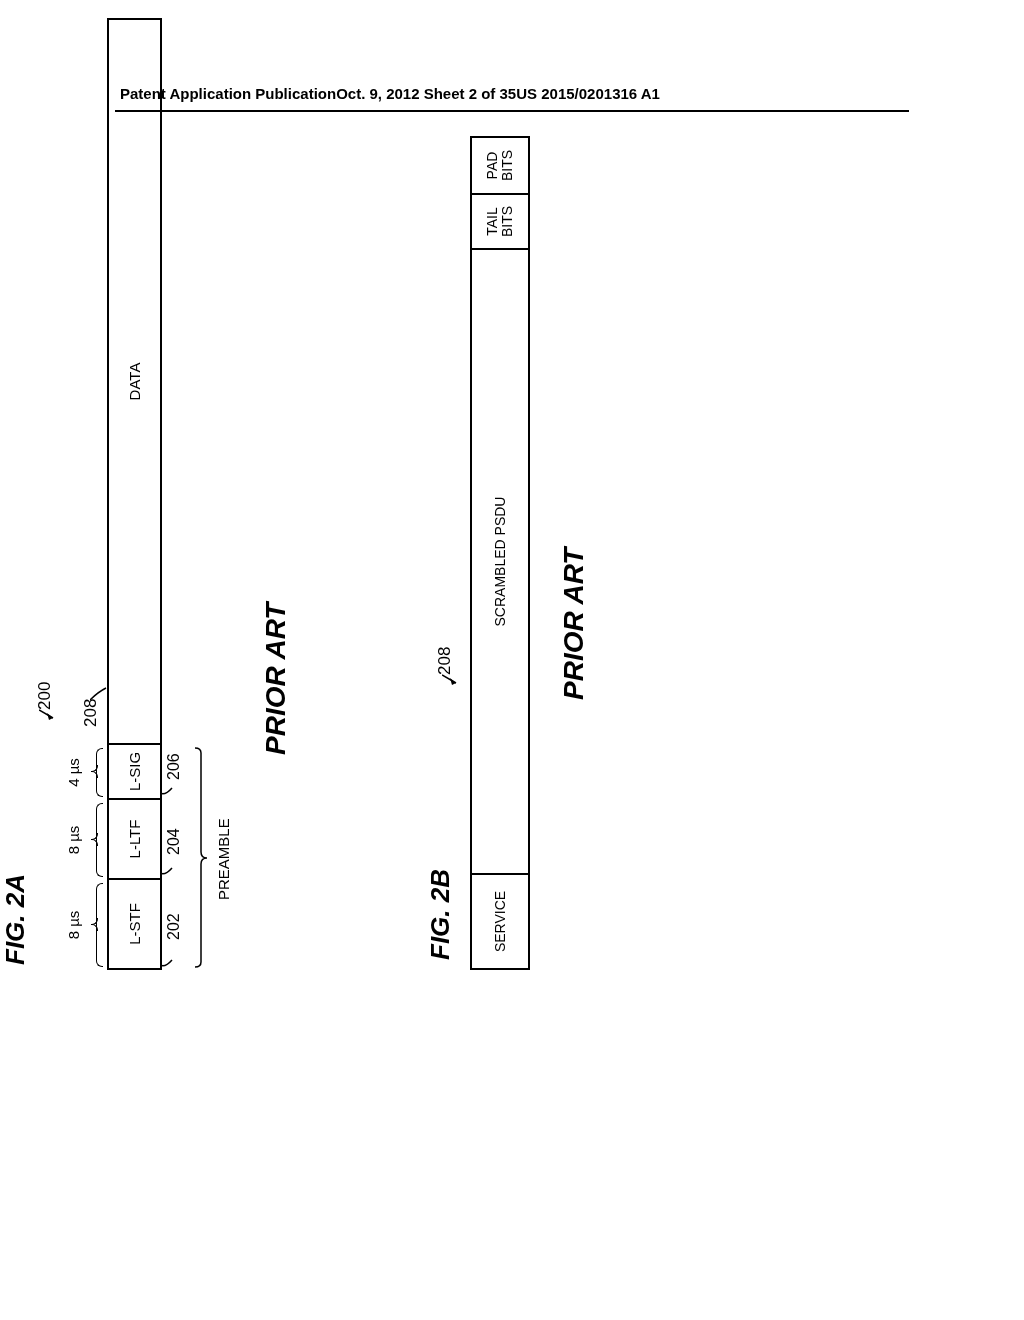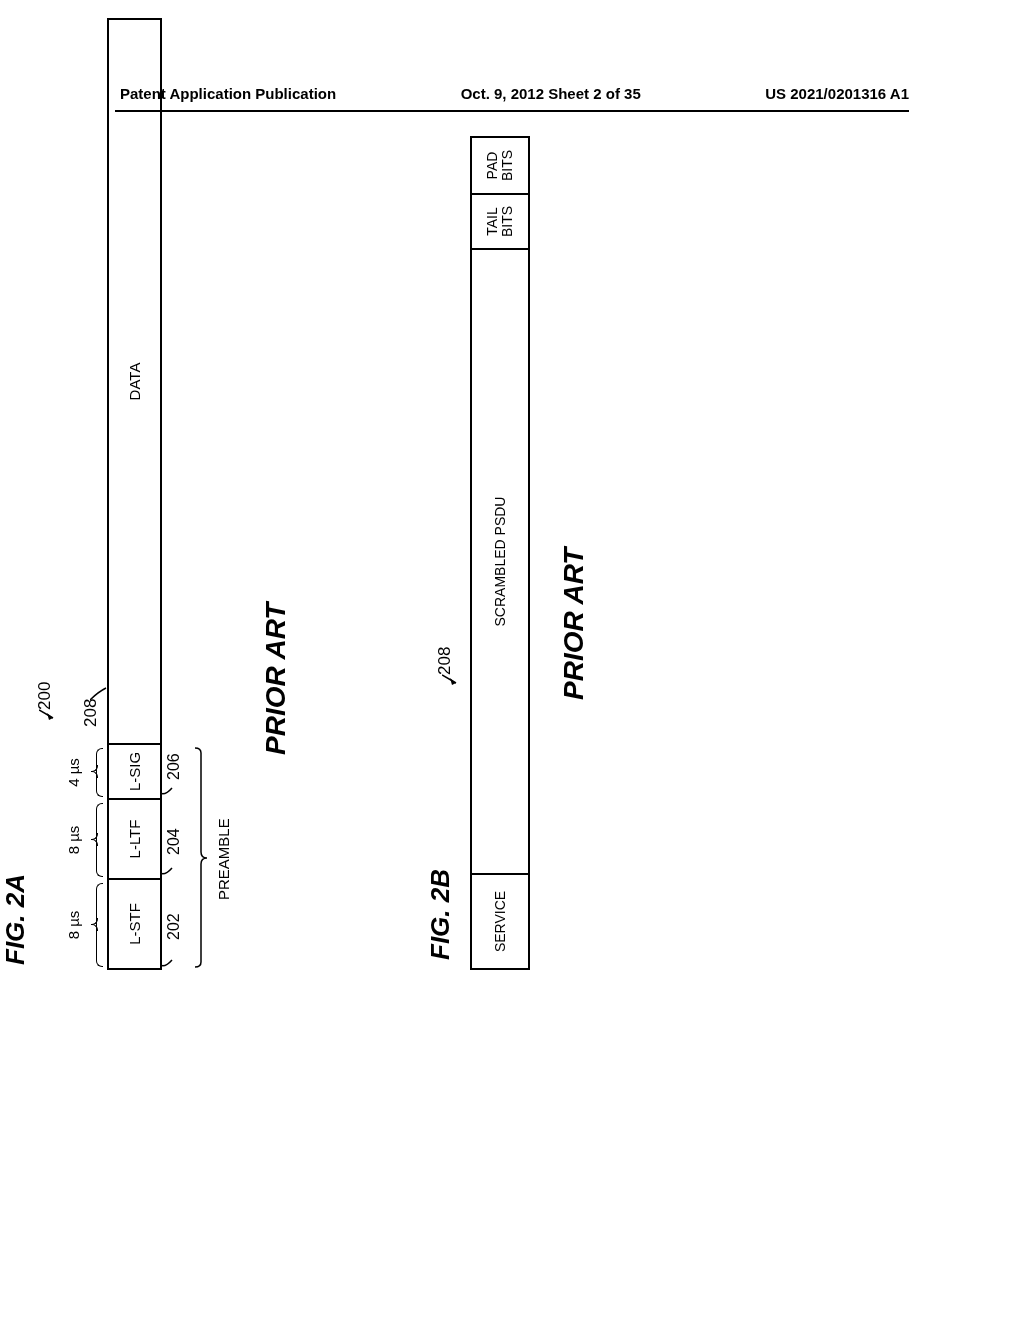--- a/index.html
+++ b/index.html
@@ -13,21 +13,20 @@
       background: white;
       font-family: Arial, sans-serif;
       position: relative;
     }
     .header {
       position: absolute;
       top: 85px;
       left: 0;
       right: 0;
       display: flex;
-      justify-content: space-between;
       padding: 0 115px 0 120px;
       font-weight: bold;
       font-size: 15px;
     }
     .header-line {
       position: absolute;
       top: 110px;
       left: 115px;
       right: 115px;
       border-top: 2px solid black;
@@ -247,21 +246,21 @@
       font-style: italic;
       font-size: 28px;
     }
   </style>
 </head>
 <body>
 
 <div class="header">
   <span>Patent Application Publication</span>
   <span>Oct. 9, 2012  Sheet 2 of 35</span>
-  <span>US 2021/0201316 A1</span>
+  <span>US 2015/0201316 A1</span>
 </div>
 <div class="header-line"></div>
 
 <div class="figure-area">
 
   <div class="fig-2a-label">FIG. 2A</div>
 
   <div class="fig-2a-container">
 
     <div class="arrow-200">200</div>

